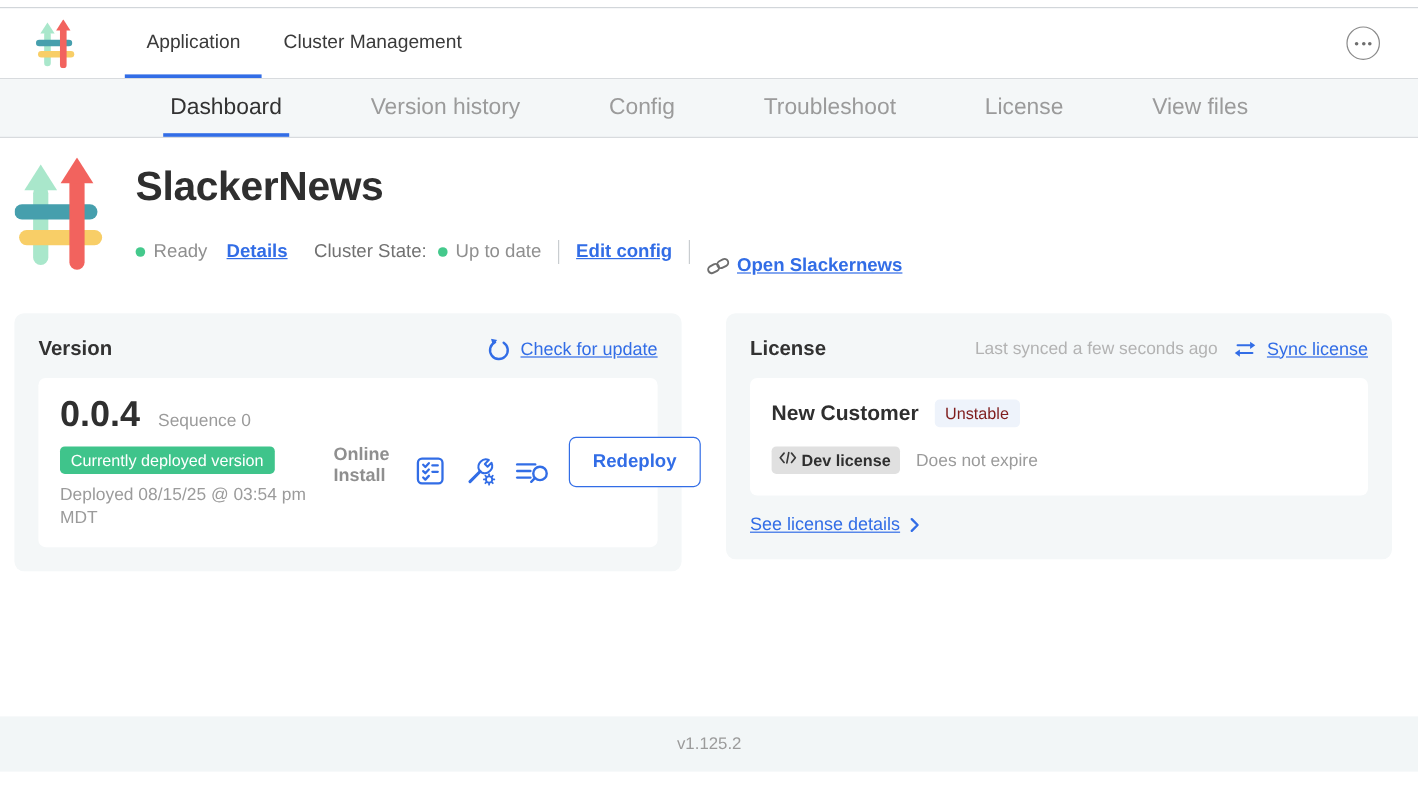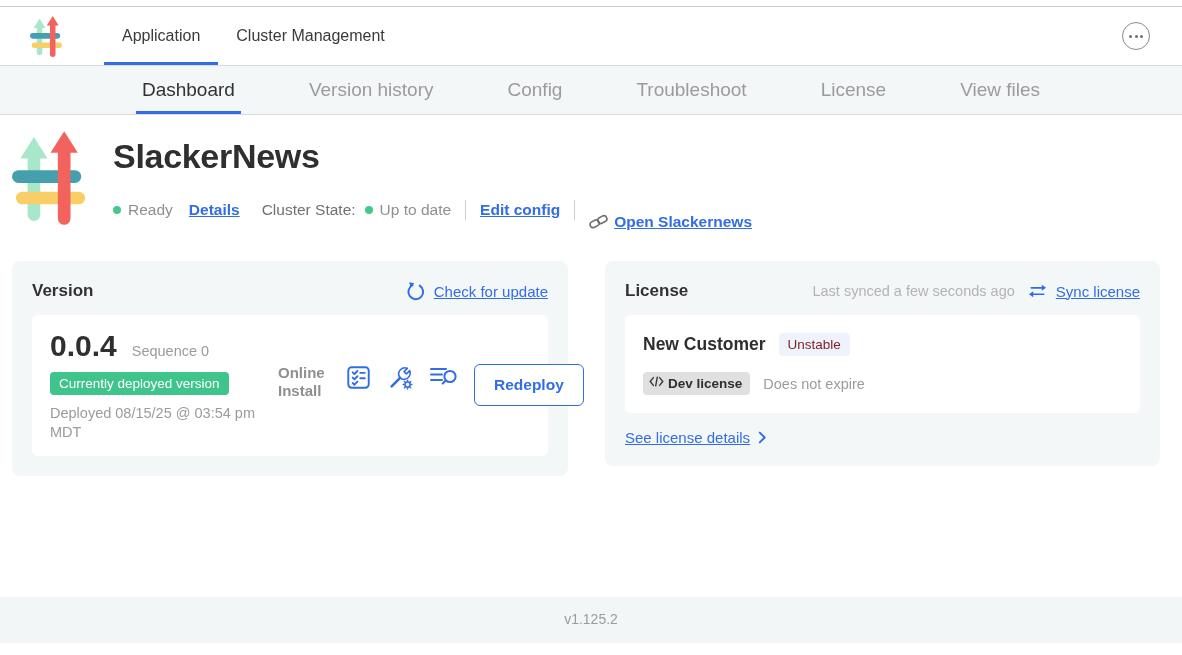--- a/index.html
+++ b/index.html
@@ -73,21 +73,21 @@
   .version-inner { display:flex; align-items:center; }
   .v-left { width:228px; flex:0 0 auto; }
   .v-num-row { display:flex; align-items:baseline; gap:15px; }
   .v-number { font-size:30px; font-weight:800; color:#2f2f2f; }
   .v-seq { font-size:14.5px; color:#9b9b9b; }
   .deployed-badge {
     display:inline-block; margin-top:9px; background:#3fc48b; color:#fff;
     font-size:13.5px; font-weight:500; padding:4px 9px; border-radius:4px;
   }
   .deployed-at { margin-top:9px; font-size:14.5px; color:#9b9b9b; line-height:1.3; width:218px; }
-  .v-right { margin-left:auto; display:flex; align-items:flex-start; gap:15px; }
+  .v-right { margin-left:auto; display:flex; align-items:flex-end; gap:15px; }
   .install-type { width:52px; font-size:15px; font-weight:600; color:#8f8f8f; line-height:1.2; }
   .v-icon { display:flex; cursor:pointer; }
   .redeploy-btn {
     background:#fff; border:1px solid #326de6; border-radius:6px; color:#326de6;
     font-weight:700; font-size:15.5px; padding:11px 19px; cursor:pointer;
     font-family:"Liberation Sans","DejaVu Sans",sans-serif;
   }
   .card-foot { margin-top:16px; display:flex; align-items:center; gap:8px; }
   .foot-link { font-size:15px; font-weight:600; }
 

